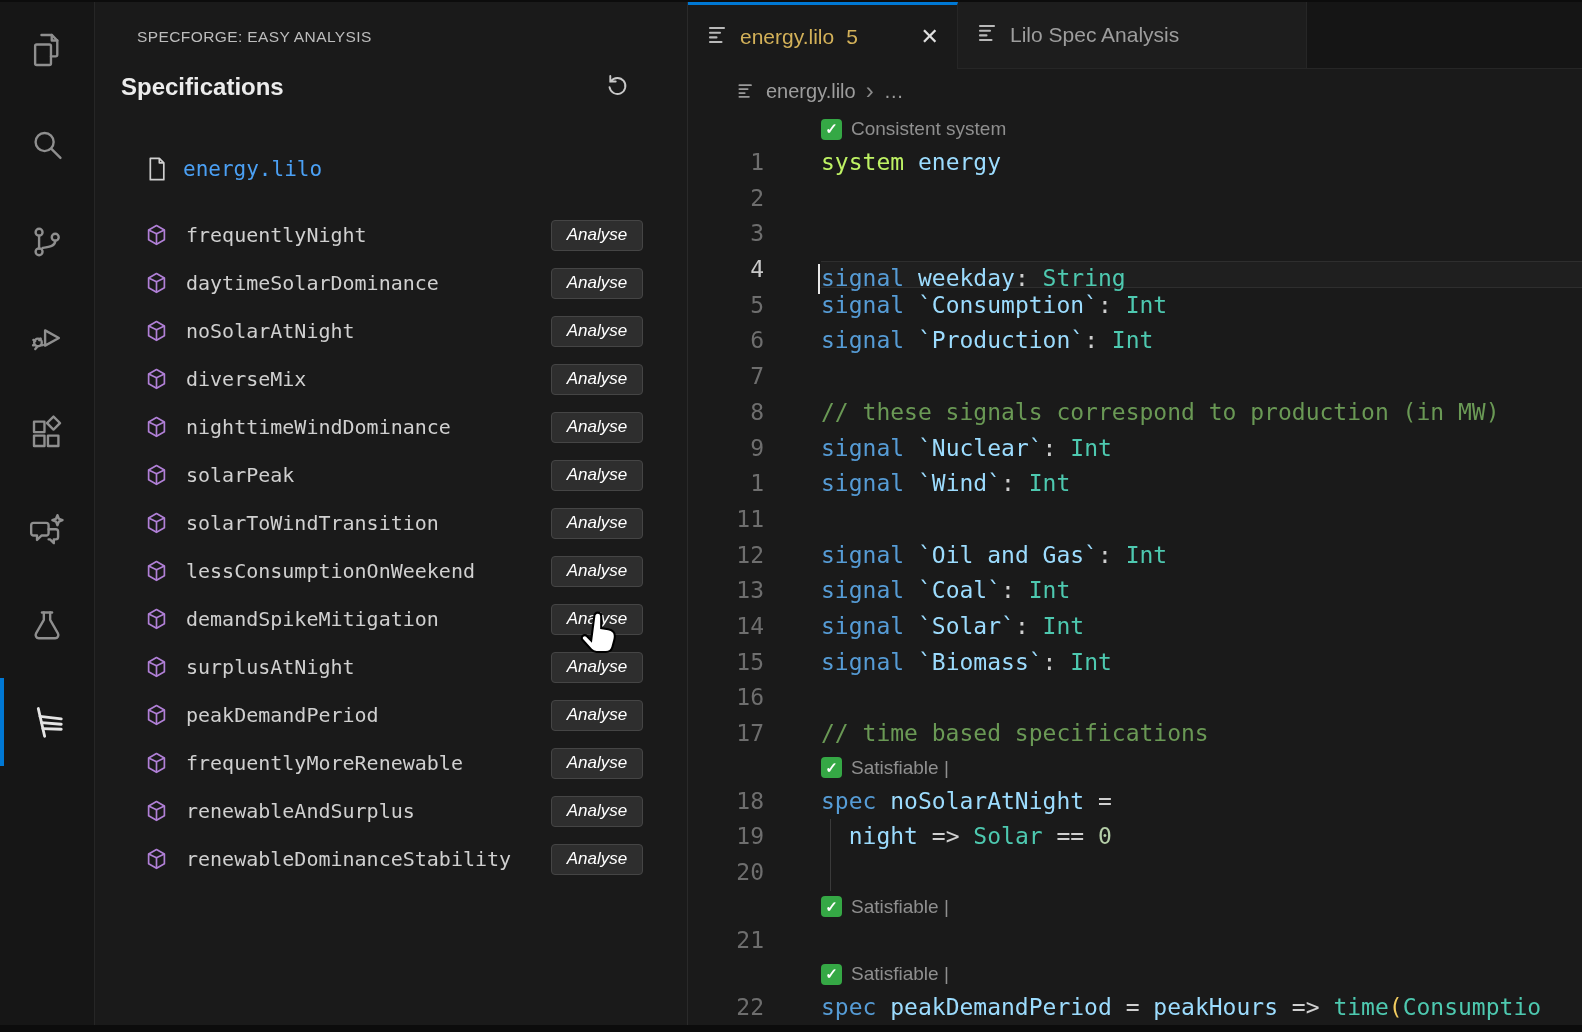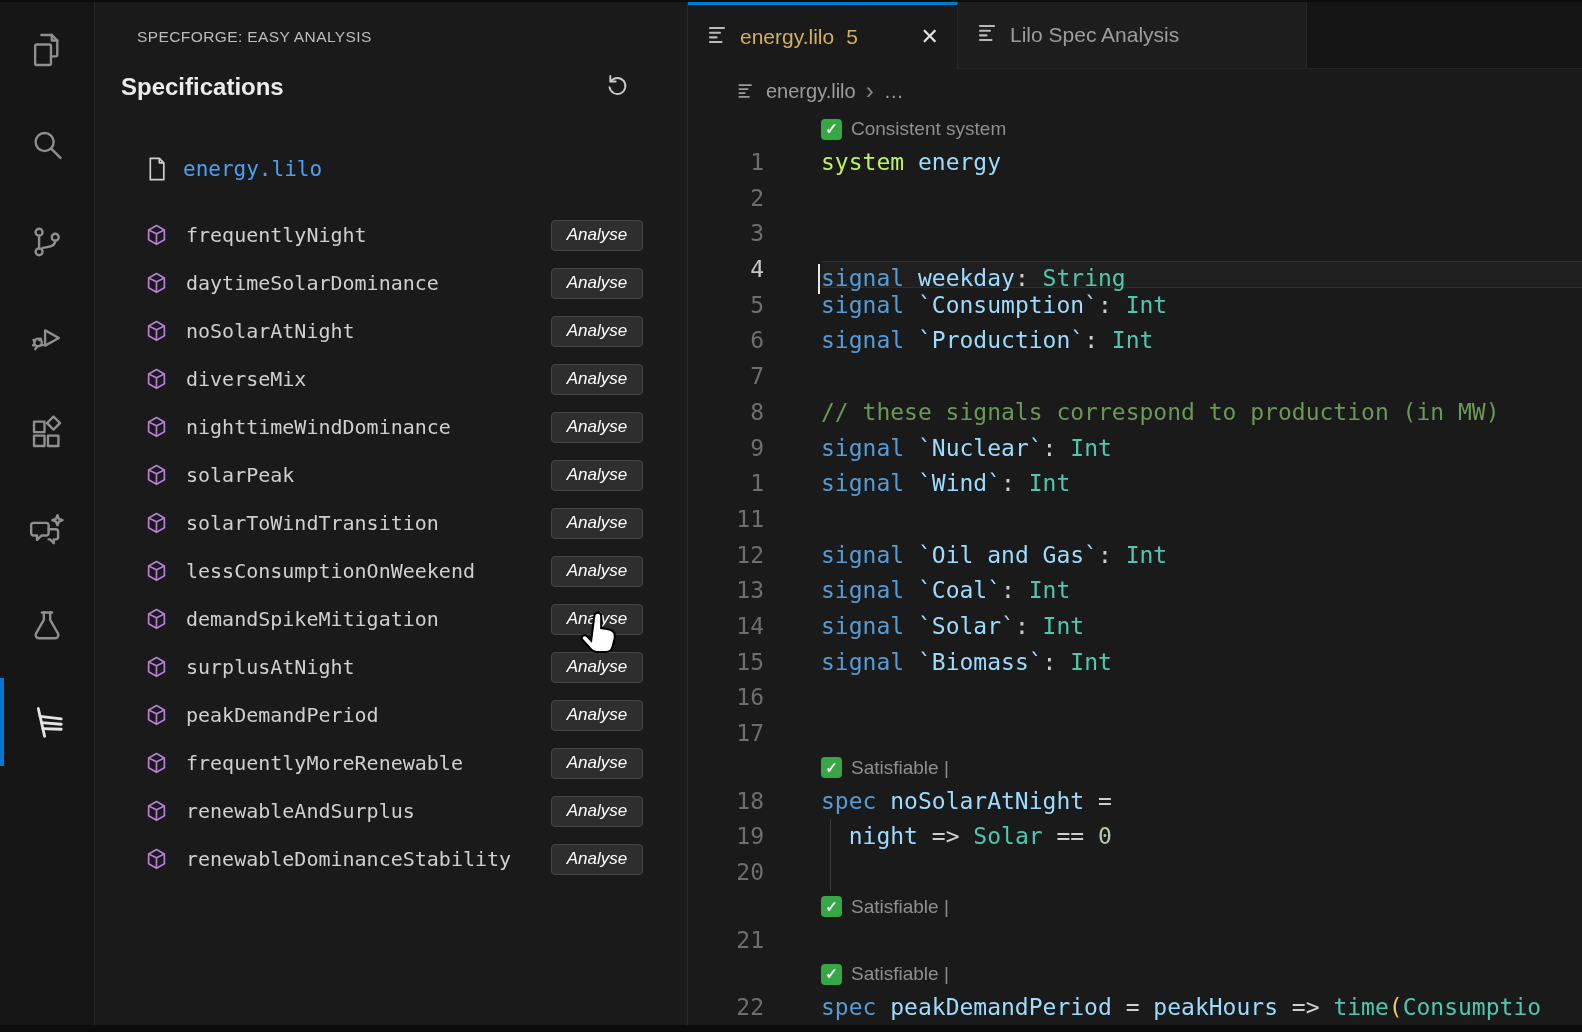--- a/index.html
+++ b/index.html
@@ -425,20 +425,21 @@
         <div class="line">
           <span class="ln">15</span>
           <span class="content"><span class="tok-kw2">signal</span><span class="tok-pl"> </span><span class="tok-id">`Biomass`</span><span class="tok-pl">: </span><span class="tok-ty">Int</span></span>
         </div>
         <div class="line">
           <span class="ln">16</span>
           <span class="content"></span>
         </div>
         <div class="line">
           <span class="ln">17</span>
+          <span class="content"><span class="tok-cm">// time based specifications</span></span>
         </div>
         <div class="lens-row">
           <span class="check-badge">✓</span>
           <span>Satisfiable |</span>
         </div>
         <div class="line">
           <span class="ln">18</span>
           <span class="content"><span class="tok-kw2">spec</span><span class="tok-pl"> </span><span class="tok-id">noSolarAtNight</span><span class="tok-pl"> =</span></span>
         </div>
         <div class="line">

